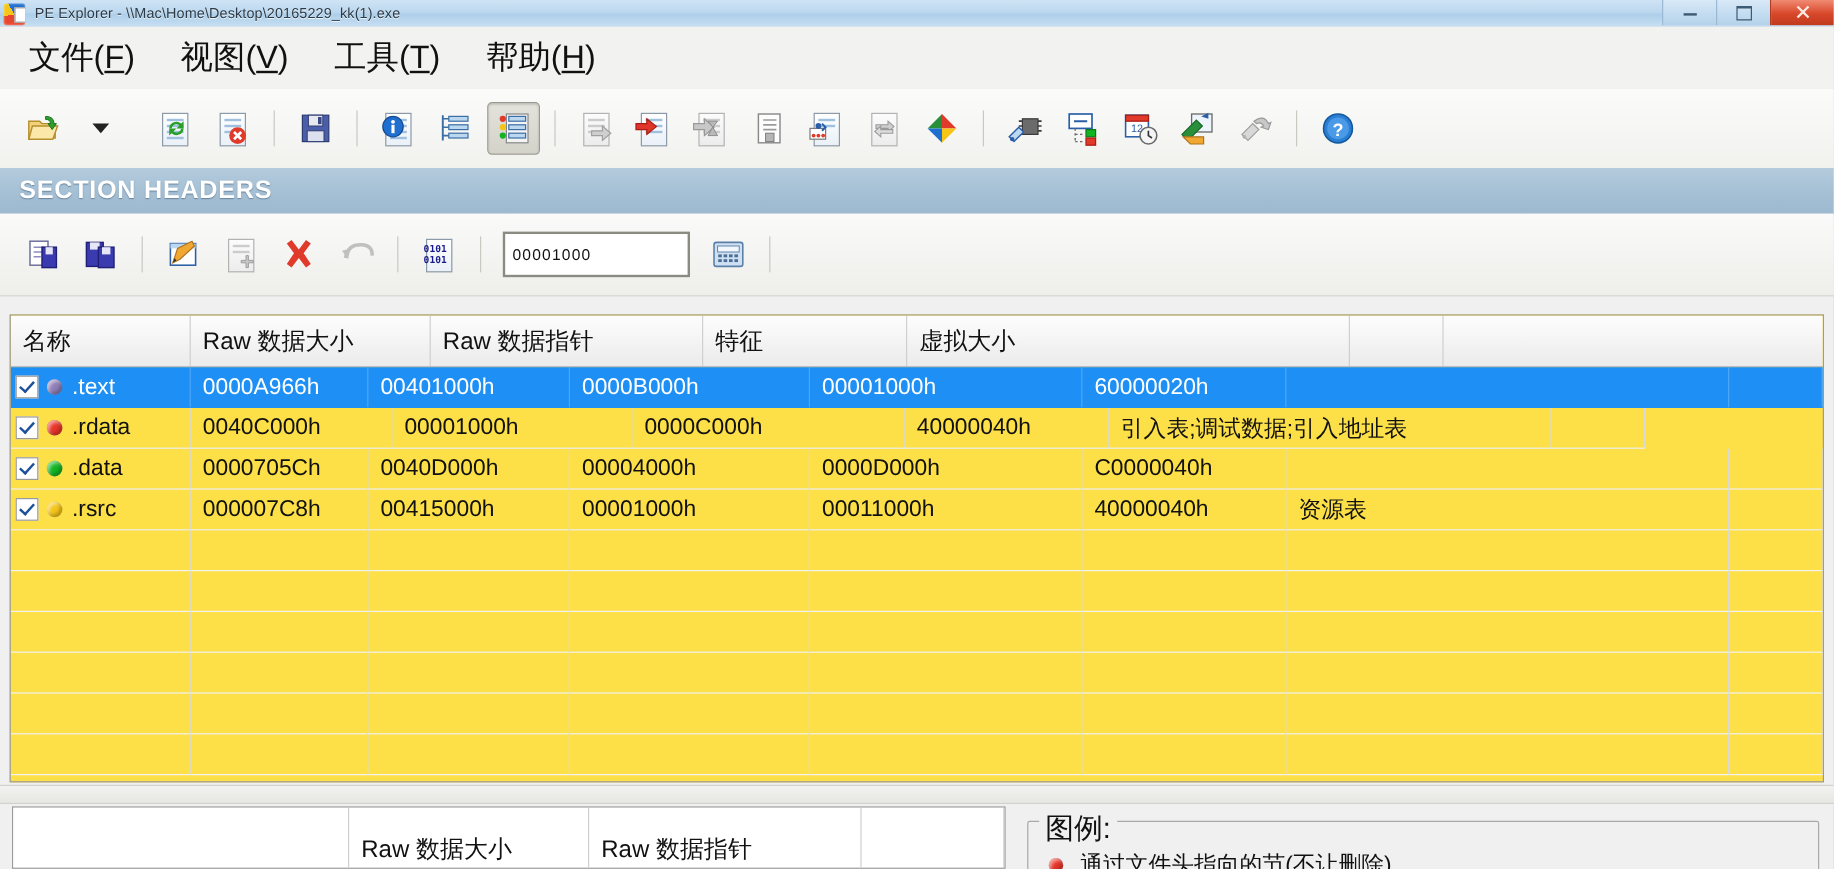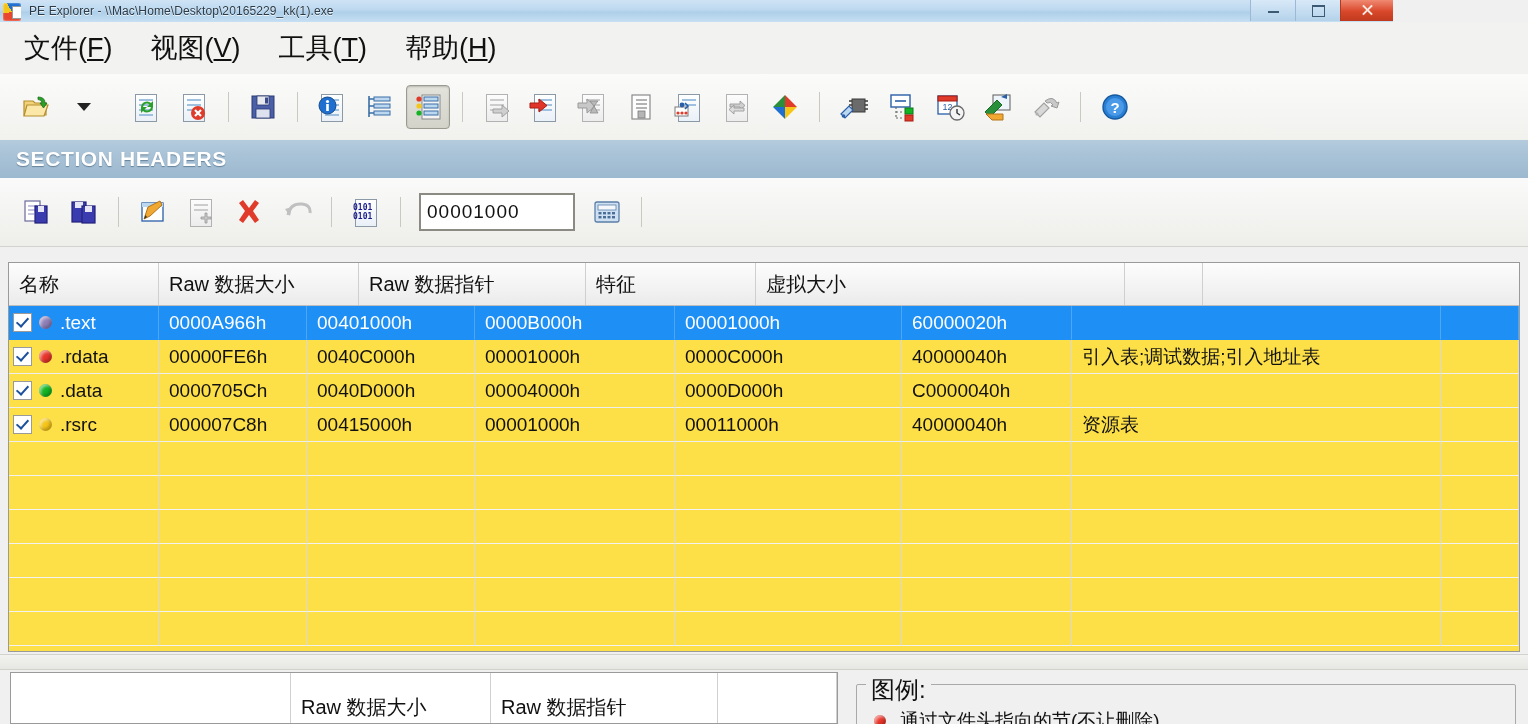--- a/index.html
+++ b/index.html
@@ -4,21 +4,21 @@
 <style>
   html,body{margin:0;padding:0;}
   body{
     width:1528px;height:724px;overflow:hidden;
     font-family:"Liberation Sans","DejaVu Sans",sans-serif;
     background:#f0f0f0;
     -webkit-font-smoothing:antialiased;
   }
   
   .titlebar{
-    position:absolute;left:0;top:0;width:1393px;height:22px;
+    position:absolute;left:0;top:0;width:1528px;height:22px;
     background:linear-gradient(to bottom,#cfe3f5 0%,#bcd8ef 45%,#aecfe9 55%,#c6dff3 100%);
     border-bottom:1px solid #8fb4d0;
     display:flex;align-items:center;
   }
   .app-icon{
     width:18px;height:18px;margin-left:3px;margin-top:1px;position:relative;flex:0 0 auto;
     border-radius:2px;overflow:hidden;
     background:
       conic-gradient(from 200deg at 50% 50%,
         #e8462e 0deg 60deg,
@@ -124,21 +124,21 @@
   .toolbar2{
     position:absolute;left:0;top:178px;width:1528px;height:68px;
     background:linear-gradient(to bottom,#fafafa,#eeeeea);
     border-bottom:1px solid #d4d4cf;
     display:flex;align-items:center;
   }
   .addr-field{
     width:140px;height:34px;background:#fff;border:2px solid #8b8b84;
     display:flex;align-items:center;padding:0 6px;margin:0 8px;
     font-family:"Liberation Sans","DejaVu Sans",sans-serif;
-    font-size:19px;color:#111;letter-spacing:1px;
+    font-size:13px;color:#111;letter-spacing:1px;
   }
 
   
   .table-wrap{
     position:absolute;left:8px;top:262px;width:1512px;height:390px;
     background:#fde047;border:1px solid #9a9a9a;box-sizing:border-box;overflow:hidden;
   }
   .thead{
     display:flex;height:42px;
     background:linear-gradient(to bottom,#fdfdfd,#ebebeb);
@@ -586,21 +586,20 @@
         <div class="td" style="width: 170px;">60000020h</div>
         <div class="td" style="width: 369px;"></div>
         <div class="td" style="width: 78px;"></div>
       </div>
       <div class="trow">
         <div class="td name-cell" style="width: 150px;">
           <span class="chk"></span>
           <span class="bullet" style="background: rgb(232, 53, 42);"></span>
           <span>.rdata</span>
         </div>
-        <div class="td" style="width: 148px;">00000FE6h</div>
         <div class="td" style="width: 168px;">0040C000h</div>
         <div class="td" style="width: 200px;">00001000h</div>
         <div class="td" style="width: 227px;">0000C000h</div>
         <div class="td" style="width: 170px;">40000040h</div>
         <div class="td" style="width: 369px;">引入表;调试数据;引入地址表</div>
         <div class="td" style="width: 78px;"></div>
       </div>
       <div class="trow">
         <div class="td name-cell" style="width: 150px;">
           <span class="chk"></span>

